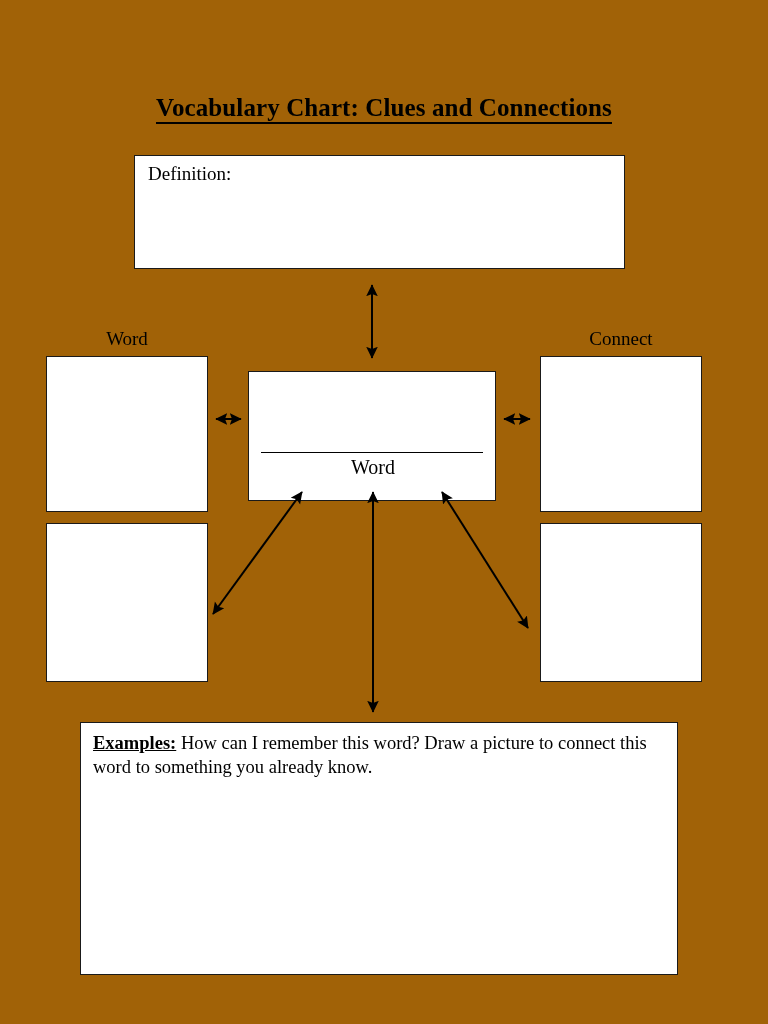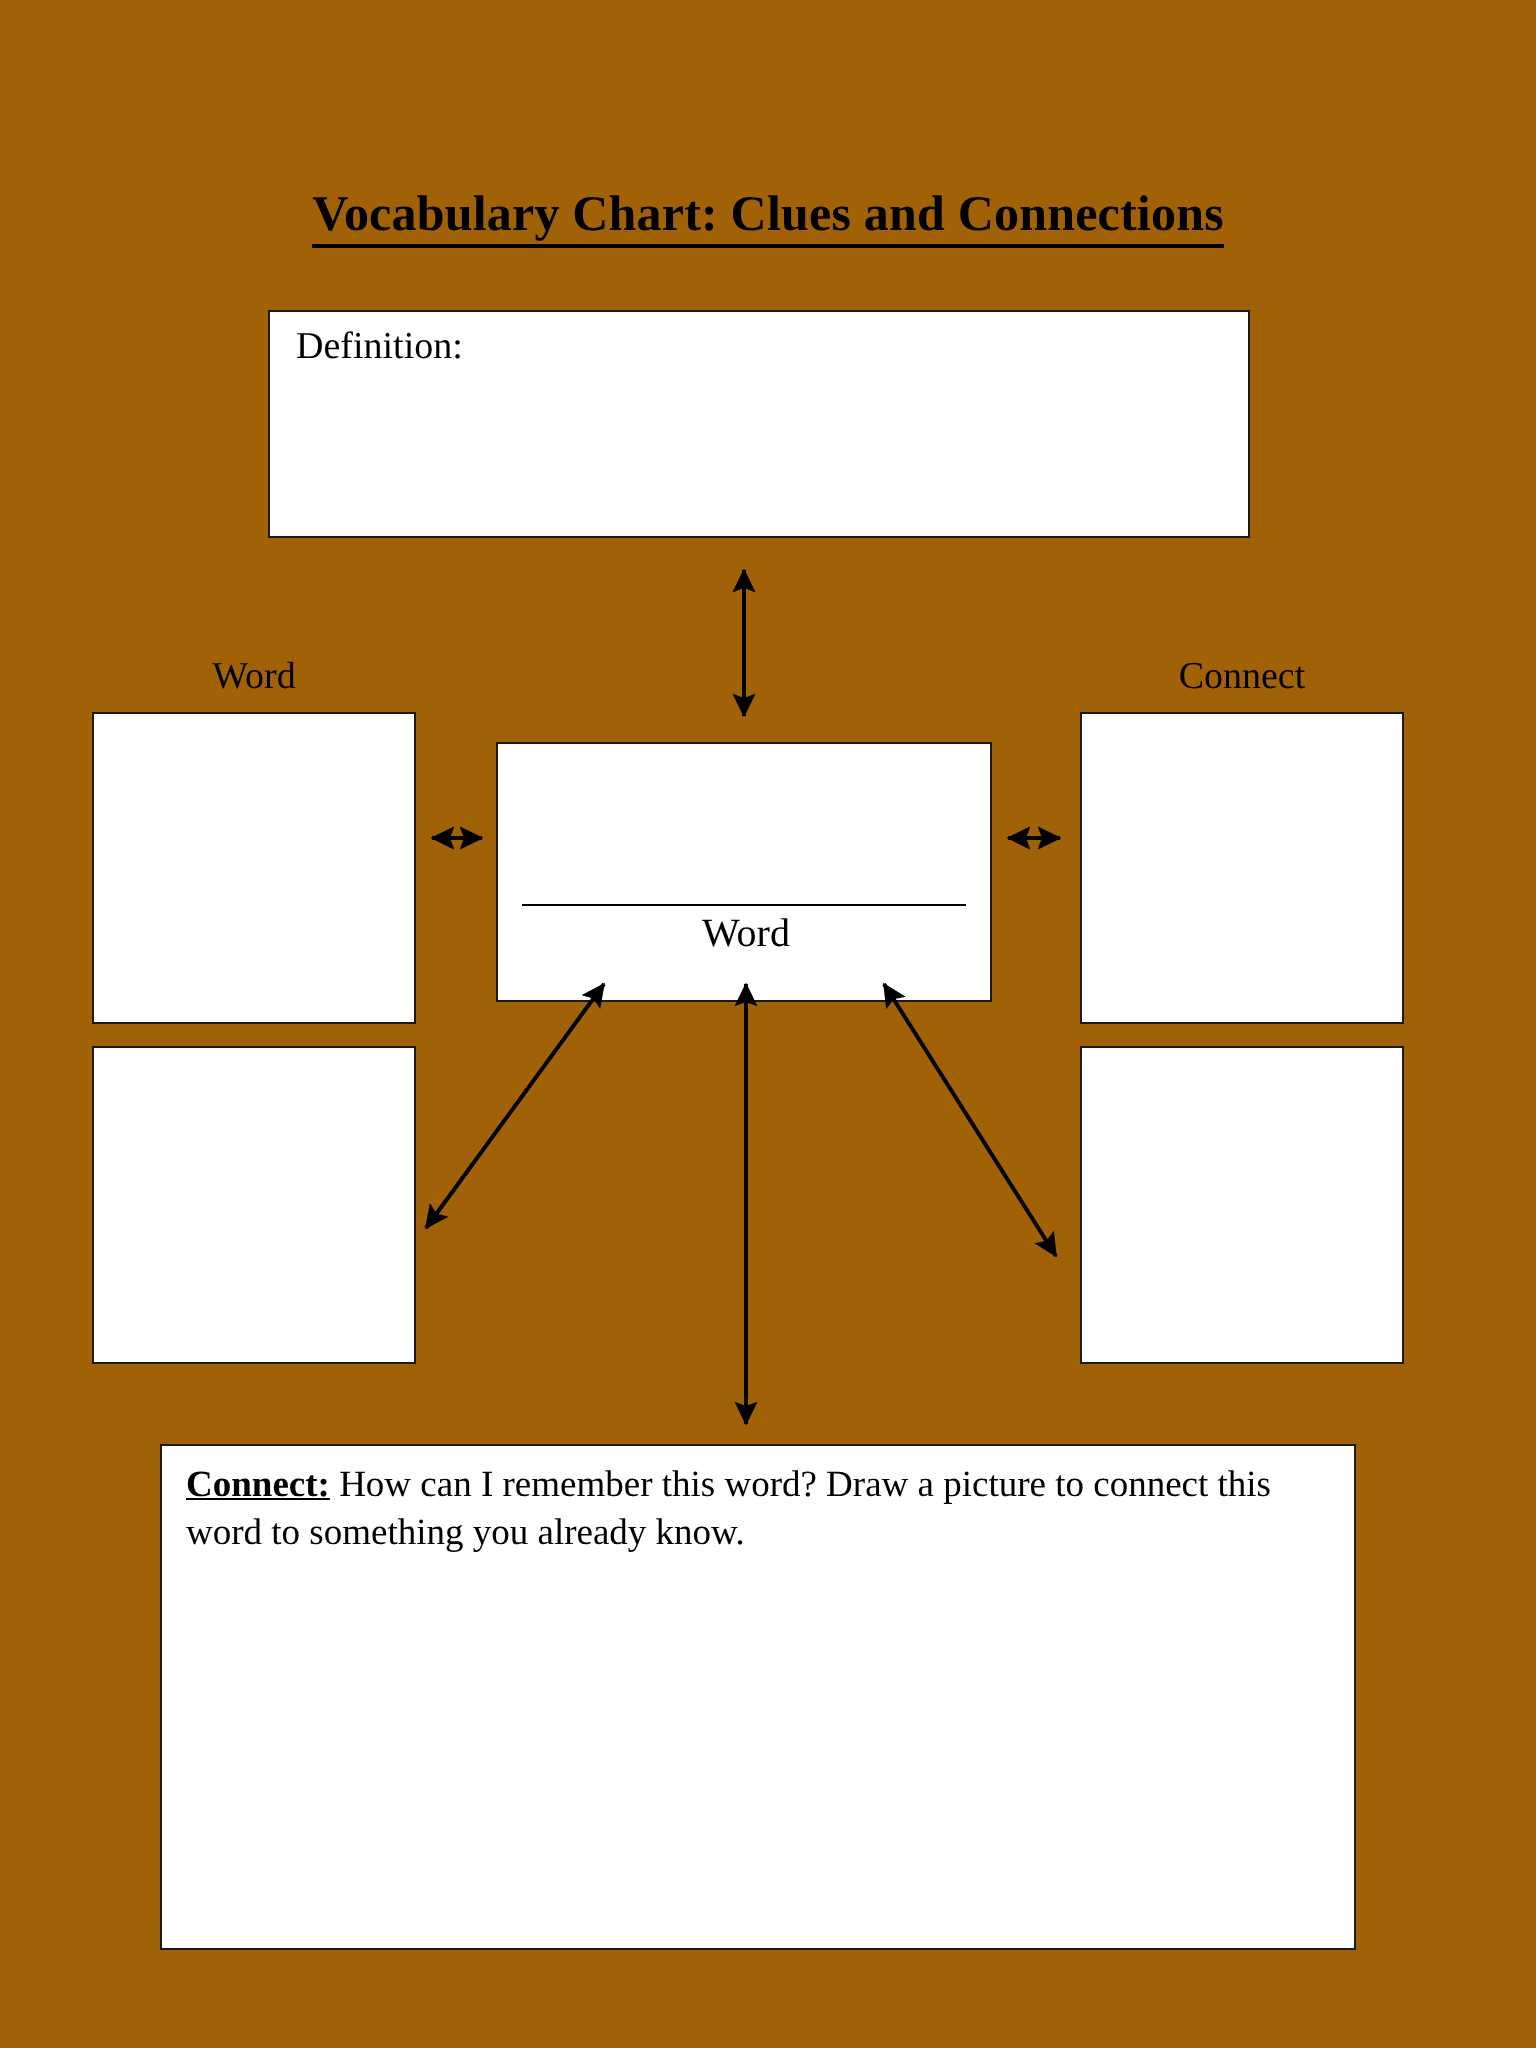--- a/index.html
+++ b/index.html
@@ -164,21 +164,21 @@
   <div class="box" id="example-box-1"></div>
   <div class="box" id="example-box-2"></div>
 
   <div class="box" id="word-box">
     <div class="word-blank-line"></div>
     <div class="word-label">Word</div>
   </div>
 
   <div class="box" id="connect-box">
     <div class="connect-text">
-      <span class="kw">Connect:</span>
+      <span class="kw">Examples:</span>
       <span>How can I remember this word? Draw a picture to connect this word to something you already know.</span>
     </div>
   </div>
 
   <svg id="arrow-layer" viewBox="0 0 768 1024" width="768" height="1024">
     <defs>
       <marker id="ah-start" markerWidth="7" markerHeight="7" refX="5.6" refY="3.5" orient="auto-start-reverse" markerUnits="strokeWidth">
         <path d="M 6 3.5 L 0 0.6 L 1.1 3.5 L 0 6.4 Z" fill="#000"></path>
       </marker>
       <marker id="ah-end" markerWidth="7" markerHeight="7" refX="5.6" refY="3.5" orient="auto" markerUnits="strokeWidth">

